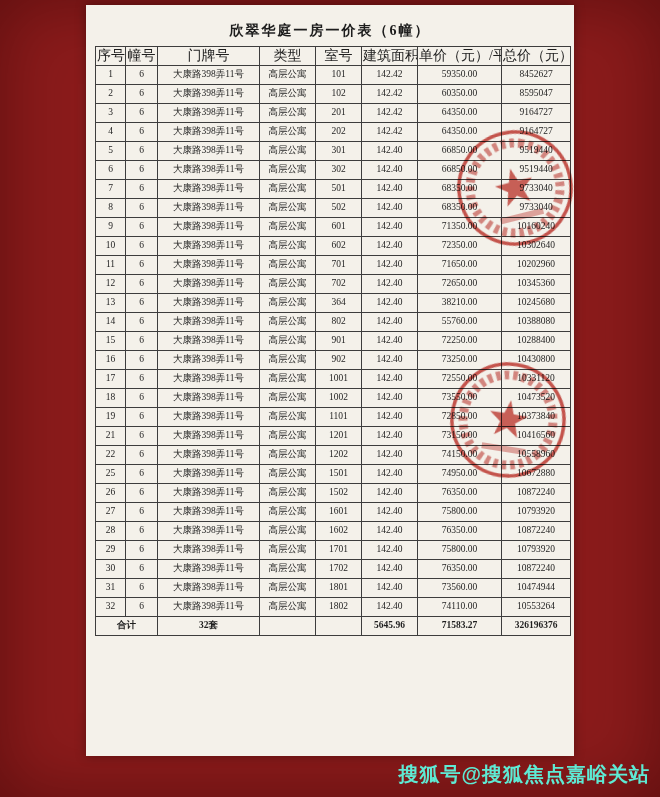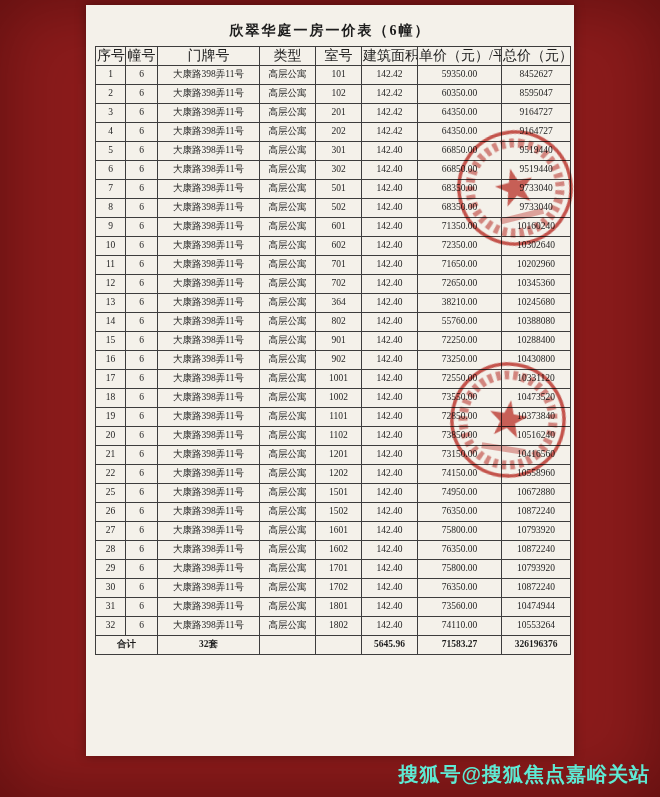--- a/index.html
+++ b/index.html
@@ -264,30 +264,20 @@
             <td>19</td>
             <td>6</td>
             <td>大康路398弄11号</td>
             <td>高层公寓</td>
             <td>1101</td>
             <td>142.40</td>
             <td>72850.00</td>
             <td>10373840</td>
           </tr>
           <tr>
-            <td>20</td>
-            <td>6</td>
-            <td>大康路398弄11号</td>
-            <td>高层公寓</td>
-            <td>1102</td>
-            <td>142.40</td>
-            <td>73850.00</td>
-            <td>10516240</td>
-          </tr>
-          <tr>
             <td>21</td>
             <td>6</td>
             <td>大康路398弄11号</td>
             <td>高层公寓</td>
             <td>1201</td>
             <td>142.40</td>
             <td>73150.00</td>
             <td>10416560</td>
           </tr>
           <tr>

